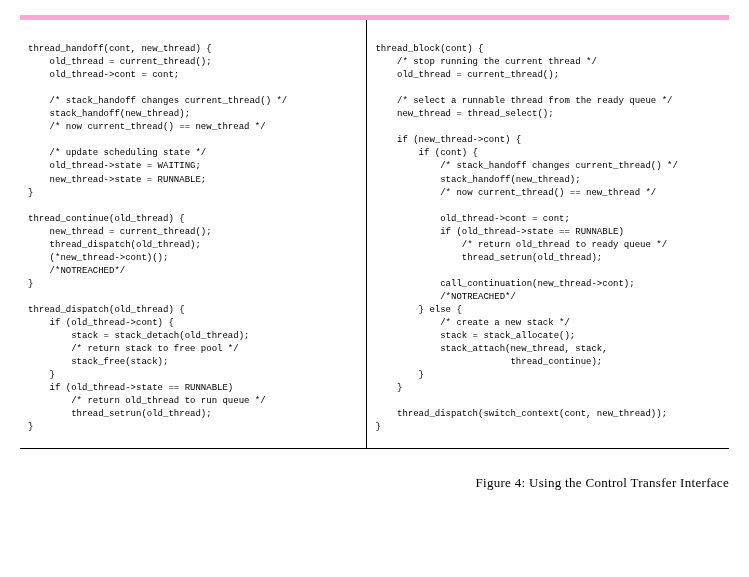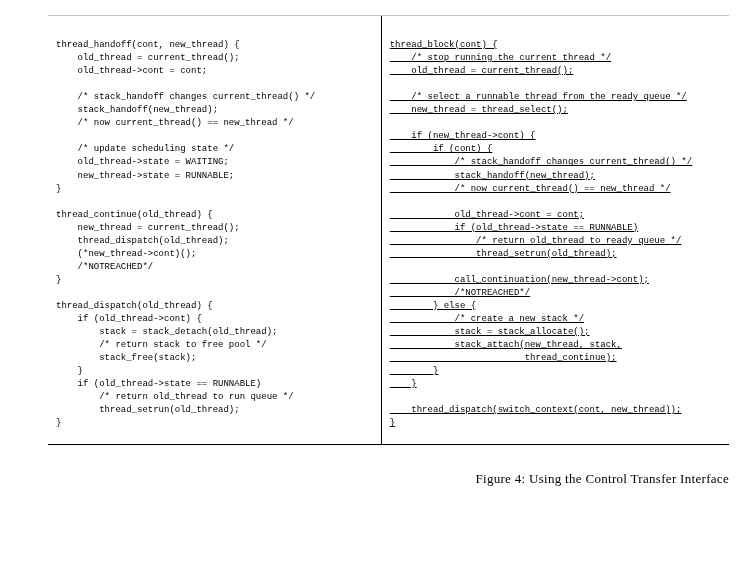--- a/index.html
+++ b/index.html
@@ -7,38 +7,36 @@
     padding: 15px 20px;
     font-family: "Courier New", monospace;
     font-size: 9px;
     line-height: 1.45;
     background: #fff;
     color: #000;
     width: 749px;
     box-sizing: border-box;
   }
   .figure-box {
-    border-top: 1px solid #f9a8d4;
+    border-top: 5px solid #f9a8d4;
     border-bottom: 1px solid #000;
     display: flex;
     margin-bottom: 25px;
-    margin-left: 28px;
   }
   .col {
     padding: 10px 8px 14px 8px;
     white-space: pre;
     box-sizing: border-box;
   }
   .col-left {
     width: 49%;
     border-right: 1px solid #000;
   }
   .col-right {
     width: 51%;
-    text-decoration: underline;
   }
   .caption {
     text-align: right;
     font-family: "Times New Roman", serif;
     font-size: 13px;
     letter-spacing: 0.3px;
   }
 </style>
 </head>
 <body>

